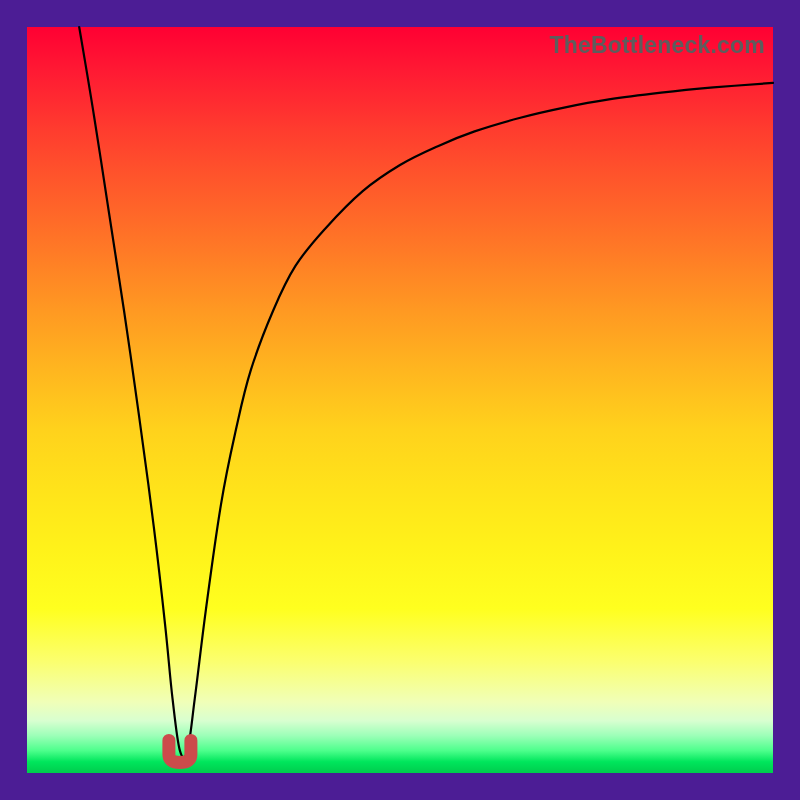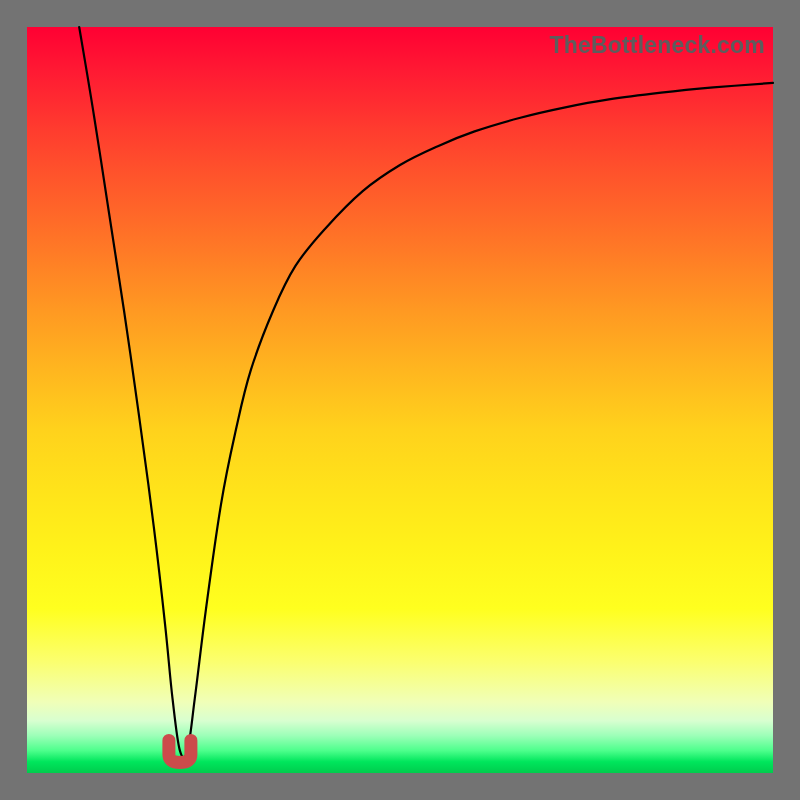--- a/index.html
+++ b/index.html
@@ -1,21 +1,21 @@
 <!DOCTYPE html>
 <html><head>
 <meta charset="utf-8">
 <style>
   * { margin: 0; padding: 0; box-sizing: border-box; }
   html, body { width: 800px; height: 800px; overflow: hidden; background: #000; }
   .frame {
     position: relative;
     width: 800px;
     height: 800px;
-    background: #737373;
+    background: #4c1d95;
     padding-left: 8px;
   }
   .plot {
     position: absolute;
     left: 27px;
     top: 27px;
     width: 746px;
     height: 746px;
     background: linear-gradient(to bottom,
       #ff0033 0%,

